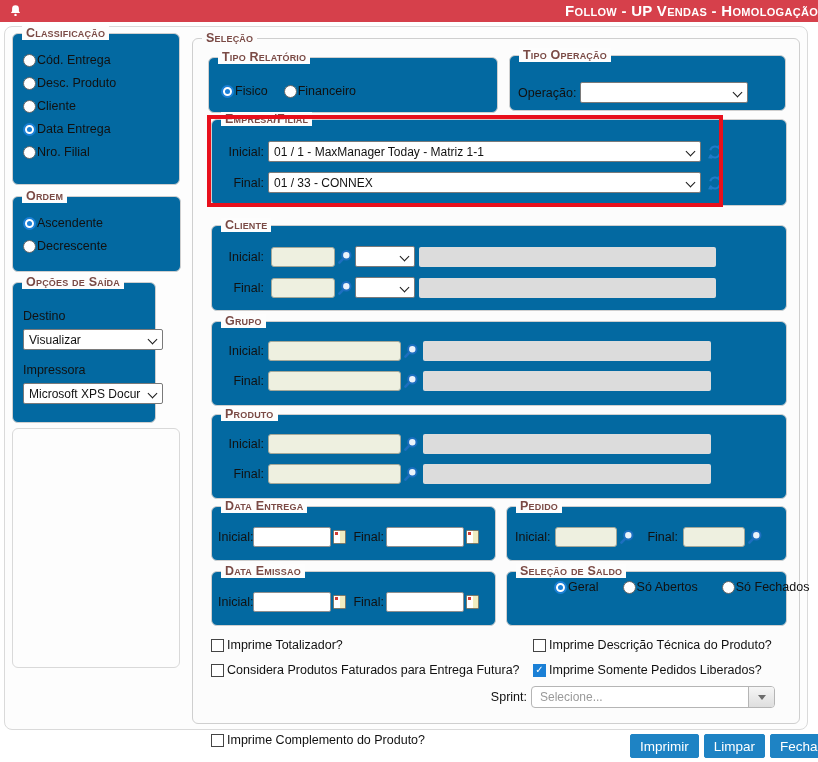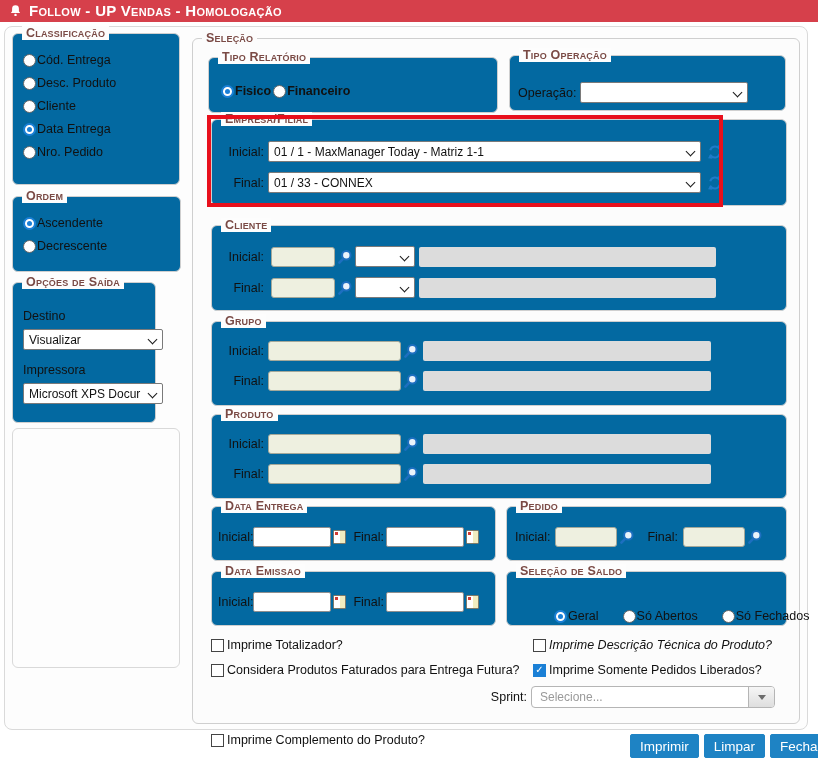--- a/index.html
+++ b/index.html
@@ -2,21 +2,21 @@
 <html><head>
 <meta charset="utf-8">
 <style>
   * { margin:0; padding:0; box-sizing:border-box; }
   html,body { width:818px; height:762px; background:#fff;
     font-family:"Liberation Sans", sans-serif; font-size:12.5px; color:#111; }
   body { position:relative; overflow:hidden; }
 
   
   .titlebar { position:absolute; left:0; top:0; width:818px; height:22px;
-    background:#d6404b; display:flex; align-items:center; padding-left:9px; gap:7px; }
+    background:#d6404b; display:flex; align-items:center; padding-left:9px; gap:7px;justify-content:space-between; }
   .titlebar .title { color:#fff; font-weight:bold; font-size:15px;
     font-variant-caps:small-caps; letter-spacing:.3px; line-height:20px; }
   .bell { display:flex; align-items:center; }
 
   
   .outer { position:absolute; left:4px; top:26px; width:804px; height:704px;
     background:#fdfdfd; border:1px solid #dadada; border-radius:8px; }
 
   
   .fs { position:absolute; border:1px solid #cfcfcf; border-radius:6px; background:#0369a1; }
@@ -104,21 +104,21 @@
     <span class="ritem">
         <span class="radio"></span>
         <span>Cliente</span>
       </span>
     <span class="ritem">
         <span class="radio on"></span>
         <span>Data Entrega</span>
       </span>
     <span class="ritem">
         <span class="radio"></span>
-        <span>Nro. Pedido</span>
+        <span>Nro. Filial</span>
       </span>
   </div>
 </div>
 
 <div class="fs" style="left:12px;top:196px;width:169px;height:76px;">
   <span class="legend">Ordem</span>
   <div style="position:absolute;left:10px;top:19px;display:flex;flex-direction:column;gap:9px;">
     <span class="ritem">
         <span class="radio on"></span>
         <span>Ascendente</span>
@@ -146,21 +146,21 @@
   </div>
 </div>
 
 <div class="panel" style="left:12px;top:428px;width:168px;height:240px;"></div>
 
 <div class="fs" style="left:192px;top:38px;width:608px;height:686px;background:#fcfcfc;">
   <span class="legend" style="background:#fcfcfc;">Seleção</span>
 
   <div class="fs" style="left:15px;top:18px;width:290px;height:56px;">
     <span class="legend">Tipo Relatório</span>
-    <div class="row" style="left:12px;top:26px;gap:2px;font-weight:bold;">
+    <div class="row" style="left:12px;top:26px;gap:16px;">
       <span class="ritem">
           <span class="radio on"></span>
           <span>Fisico</span>
         </span>
       <span class="ritem">
           <span class="radio"></span>
           <span>Financeiro</span>
         </span>
     </div>
   </div>
@@ -337,21 +337,21 @@
       <input class="inp-date" style="">
       <span class="cal"></span>
       <span class="lbl" style="margin-left:7px;margin-right:2px;">Final:</span>
       <input class="inp-date" style="">
       <span class="cal"></span>
     </div>
   </div>
 
   <div class="fs" style="left:313px;top:532px;width:281px;height:55px;">
     <span class="legend">Seleção de Saldo</span>
-    <div class="row" style="left:11px;top:37px;gap:24px;padding-left:36px;">
+    <div class="row" style="left:11px;top:8px;gap:24px;padding-left:36px;">
       <span class="ritem">
           <span class="radio on"></span>
           <span>Geral</span>
         </span>
       <span class="ritem">
           <span class="radio"></span>
           <span>Só Abertos</span>
         </span>
       <span class="ritem">
           <span class="radio"></span>
@@ -359,21 +359,21 @@
         </span>
     </div>
   </div>
 
   <div class="row" style="left:18px;top:599px;">
     <span class="citem">
         <span class="cb"></span>
         <span>Imprime Totalizador?</span>
       </span>
   </div>
-  <div class="row" style="left:340px;top:599px;font-style:italic;">
+  <div class="row" style="left:340px;top:599px;">
     <span class="citem">
         <span class="cb"></span>
         <span>Imprime Descrição Técnica do Produto?</span>
       </span>
   </div>
   <div class="row" style="left:18px;top:624px;justify-content:center;">
     <span class="citem">
         <span class="cb"></span>
         <span>Considera Produtos Faturados para Entrega Futura?</span>
       </span>

